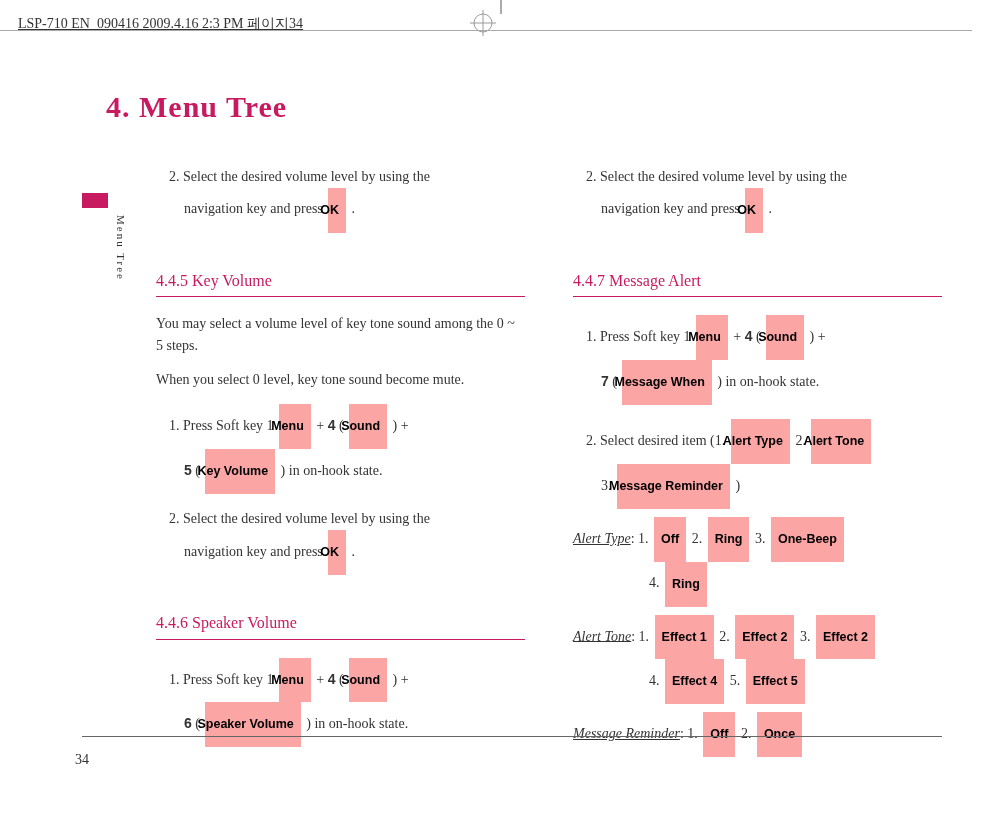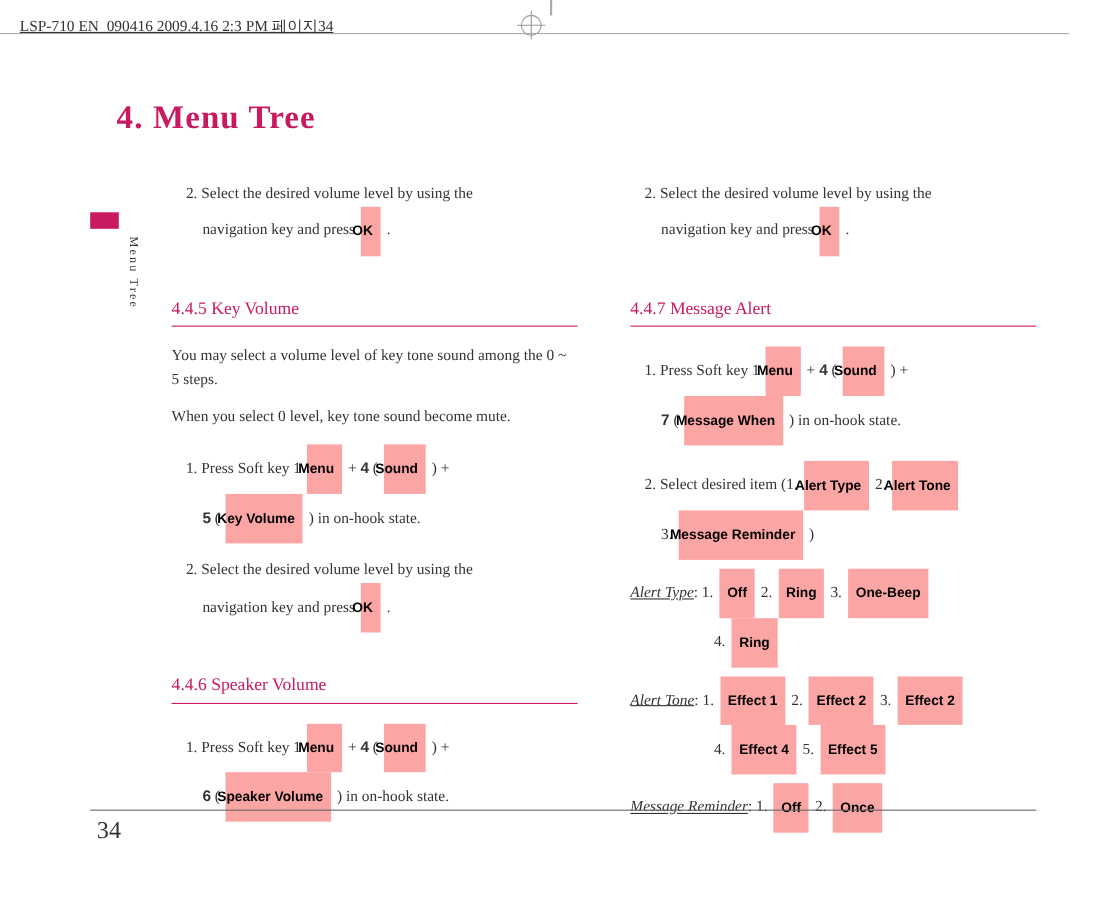--- a/index.html
+++ b/index.html
@@ -111,23 +111,23 @@
     color: #000;
     vertical-align: middle;
     line-height: 1.35;
     margin: 0 2px;
   }
   .boldnum { font-weight: bold; font-family: "Trebuchet MS", sans-serif; }
   .underlabel { text-decoration: underline; font-style: italic; }
   .wrapline { line-height: 2.0; }
   .pagenum {
     position: absolute;
-    left: 88px;
+    left: 75px;
     bottom: 42px;
-    font-size: 22px;
+    font-size: 14px;
     color: #333;
   }
   .pagerule {
     position: absolute;
     left: 82px;
     bottom: 73px;
     width: 860px;
     border-top: 1px solid #666;
   }
 </style>

